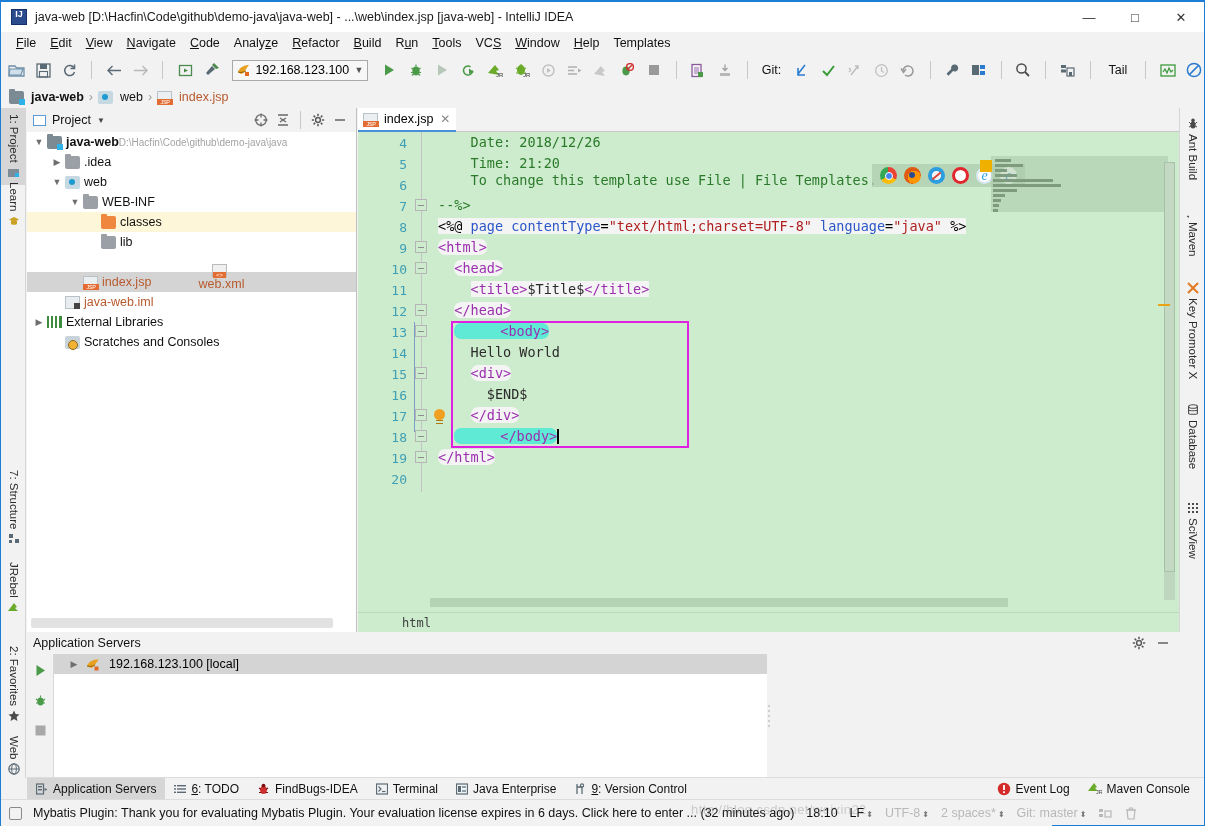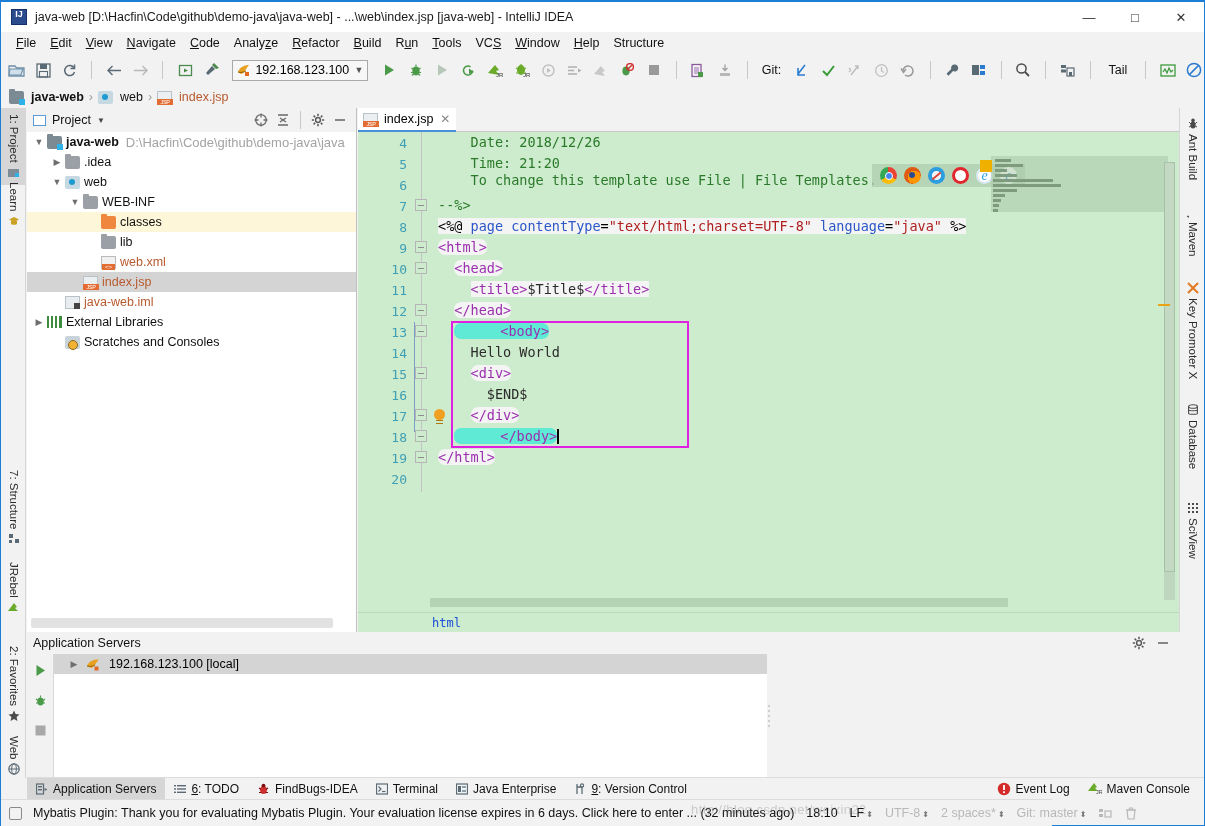--- a/index.html
+++ b/index.html
@@ -114,21 +114,21 @@
                    height:6px; background:#444; }
   .libicon { width:15px; height:12px; margin-right:4px; flex:none;
              background:linear-gradient(90deg,#3d8b3d 0 2px,transparent 2px 4px,#3d8b3d 4px 6px,transparent 6px 8px,#3d8b3d 8px 10px,transparent 10px 12px,#3d8b3d 12px 14px); }
   .scrico { width:15px; height:13px; margin-right:4px; flex:none; position:relative;
             background:#c9d3da; border-radius:2px; }
   .scrico:after { content:""; position:absolute; left:3px; bottom:-1px; width:8px; height:8px;
                   border-radius:50%; background:#f2b233; border:1px solid #8c6a1d; }
   .tname { color:#111; }
   .tname.bold { font-weight:bold; }
   .tname.orange { color:#b85a2e; }
-  .tpath { color:#a3a3a3; margin-left:7px; font-size:13px; }
+  .tpath { color:#a3a3a3; font-size:10px; }
   .pp-hscroll { position:absolute; left:4px; bottom:4px; width:302px; height:10px;
                 background:#e2e2e2; border-radius:2px; }
 
   
   .editor { position:absolute; left:357px; top:106px; width:821px; height:524px;
             background:#cdebcd; }
   .tabbar { height:24px; background:#f2f2f2; display:flex; align-items:flex-end; }
   .etab { height:24px; background:#fff; border-bottom:2px solid #4a90d9;
           display:flex; align-items:center; padding:0 6px 0 5px; gap:4px;
           font-size:12.5px; }
@@ -195,22 +195,22 @@
   
   .escroll { position:absolute; right:4px; top:30px; width:11px; height:438px;
              background:#bed6be; }
   .escroll .thumb { position:absolute; left:0; top:0; width:11px; height:410px;
                     background:#c3d9c3; border:1px solid #a8c0a8; }
   .escroll .mark { position:absolute; left:-6px; width:12px; height:2px; background:#e8a317; }
   .ehscroll { position:absolute; left:72px; bottom:25px; width:578px; height:9px;
               background:#b4d2b4; }
   .ebread { position:absolute; left:0; bottom:0; width:821px; height:20px;
             background:#cdebcd; border-top:1px solid #bcd9bc;
-            display:flex; align-items:center; padding-left:74px;
-            font-size:12px; color:#1d4ed8; }
+            display:flex; align-items:center; padding-left:44px;
+            font-size:12px; color:#404040; }
 
   
   .botpanel { position:absolute; left:26px; top:630px; width:1152px; height:145px;
               background:#f2f2f2; }
   .bp-head { height:22px; display:flex; align-items:center; padding:0 6px; }
   .bp-title { font-size:12.5px; color:#111; }
   .bp-tools { margin-left:auto; display:flex; gap:4px; }
   .bp-tool { width:20px; height:20px; display:flex; align-items:center; justify-content:center; }
   .bp-body { position:absolute; left:0; top:22px; width:1152px; height:123px;
              background:#f2f2f2; display:flex; }
@@ -269,21 +269,21 @@
     <div class="menu-item"><u>N</u>avigate</div>
     <div class="menu-item"><u>C</u>ode</div>
     <div class="menu-item">Analy<u>z</u>e</div>
     <div class="menu-item"><u>R</u>efactor</div>
     <div class="menu-item"><u>B</u>uild</div>
     <div class="menu-item">R<u>u</u>n</div>
     <div class="menu-item"><u>T</u>ools</div>
     <div class="menu-item">VC<u>S</u></div>
     <div class="menu-item"><u>W</u>indow</div>
     <div class="menu-item"><u>H</u>elp</div>
-    <div class="menu-item">Structure</div>
+    <div class="menu-item">Templates</div>
   </div>
 
   <div class="toolbar">
     <div class="tbtn">
       <svg width="17" height="15" viewBox="0 0 17 15">
           <path d="M1 3h6l1.5 2H16v8H1z" fill="none" stroke="#6f8fa8" stroke-width="1.3"></path>
           <path d="M2 6h13l-2 6H1z" fill="#cfe0ec" stroke="#6f8fa8" stroke-width="1.1"></path>
         </svg>
     </div>
     <div class="tbtn">
@@ -679,21 +679,21 @@
         <span class="ficon folder orange"></span>
         <span class="tname">classes</span>
       </div>
 
       <div class="trow" style="padding-left:60px;">
         <span class="arrow none">▶</span>
         <span class="ficon folder"></span>
         <span class="tname">lib</span>
       </div>
 
-      <div class="trow" style="padding-left:60px;">
+      <div class="trow" style="padding-left:60px;flex-direction:column;">
         <span class="arrow none">▶</span>
         <span class="ficon xmlicon"></span>
         <span class="tname orange">web.xml</span>
       </div>
 
       <div class="trow sel" style="padding-left:42px;">
         <span class="arrow none">▶</span>
         <span class="ficon jspicon"></span>
         <span class="tname orange">index.jsp</span>
       </div>

